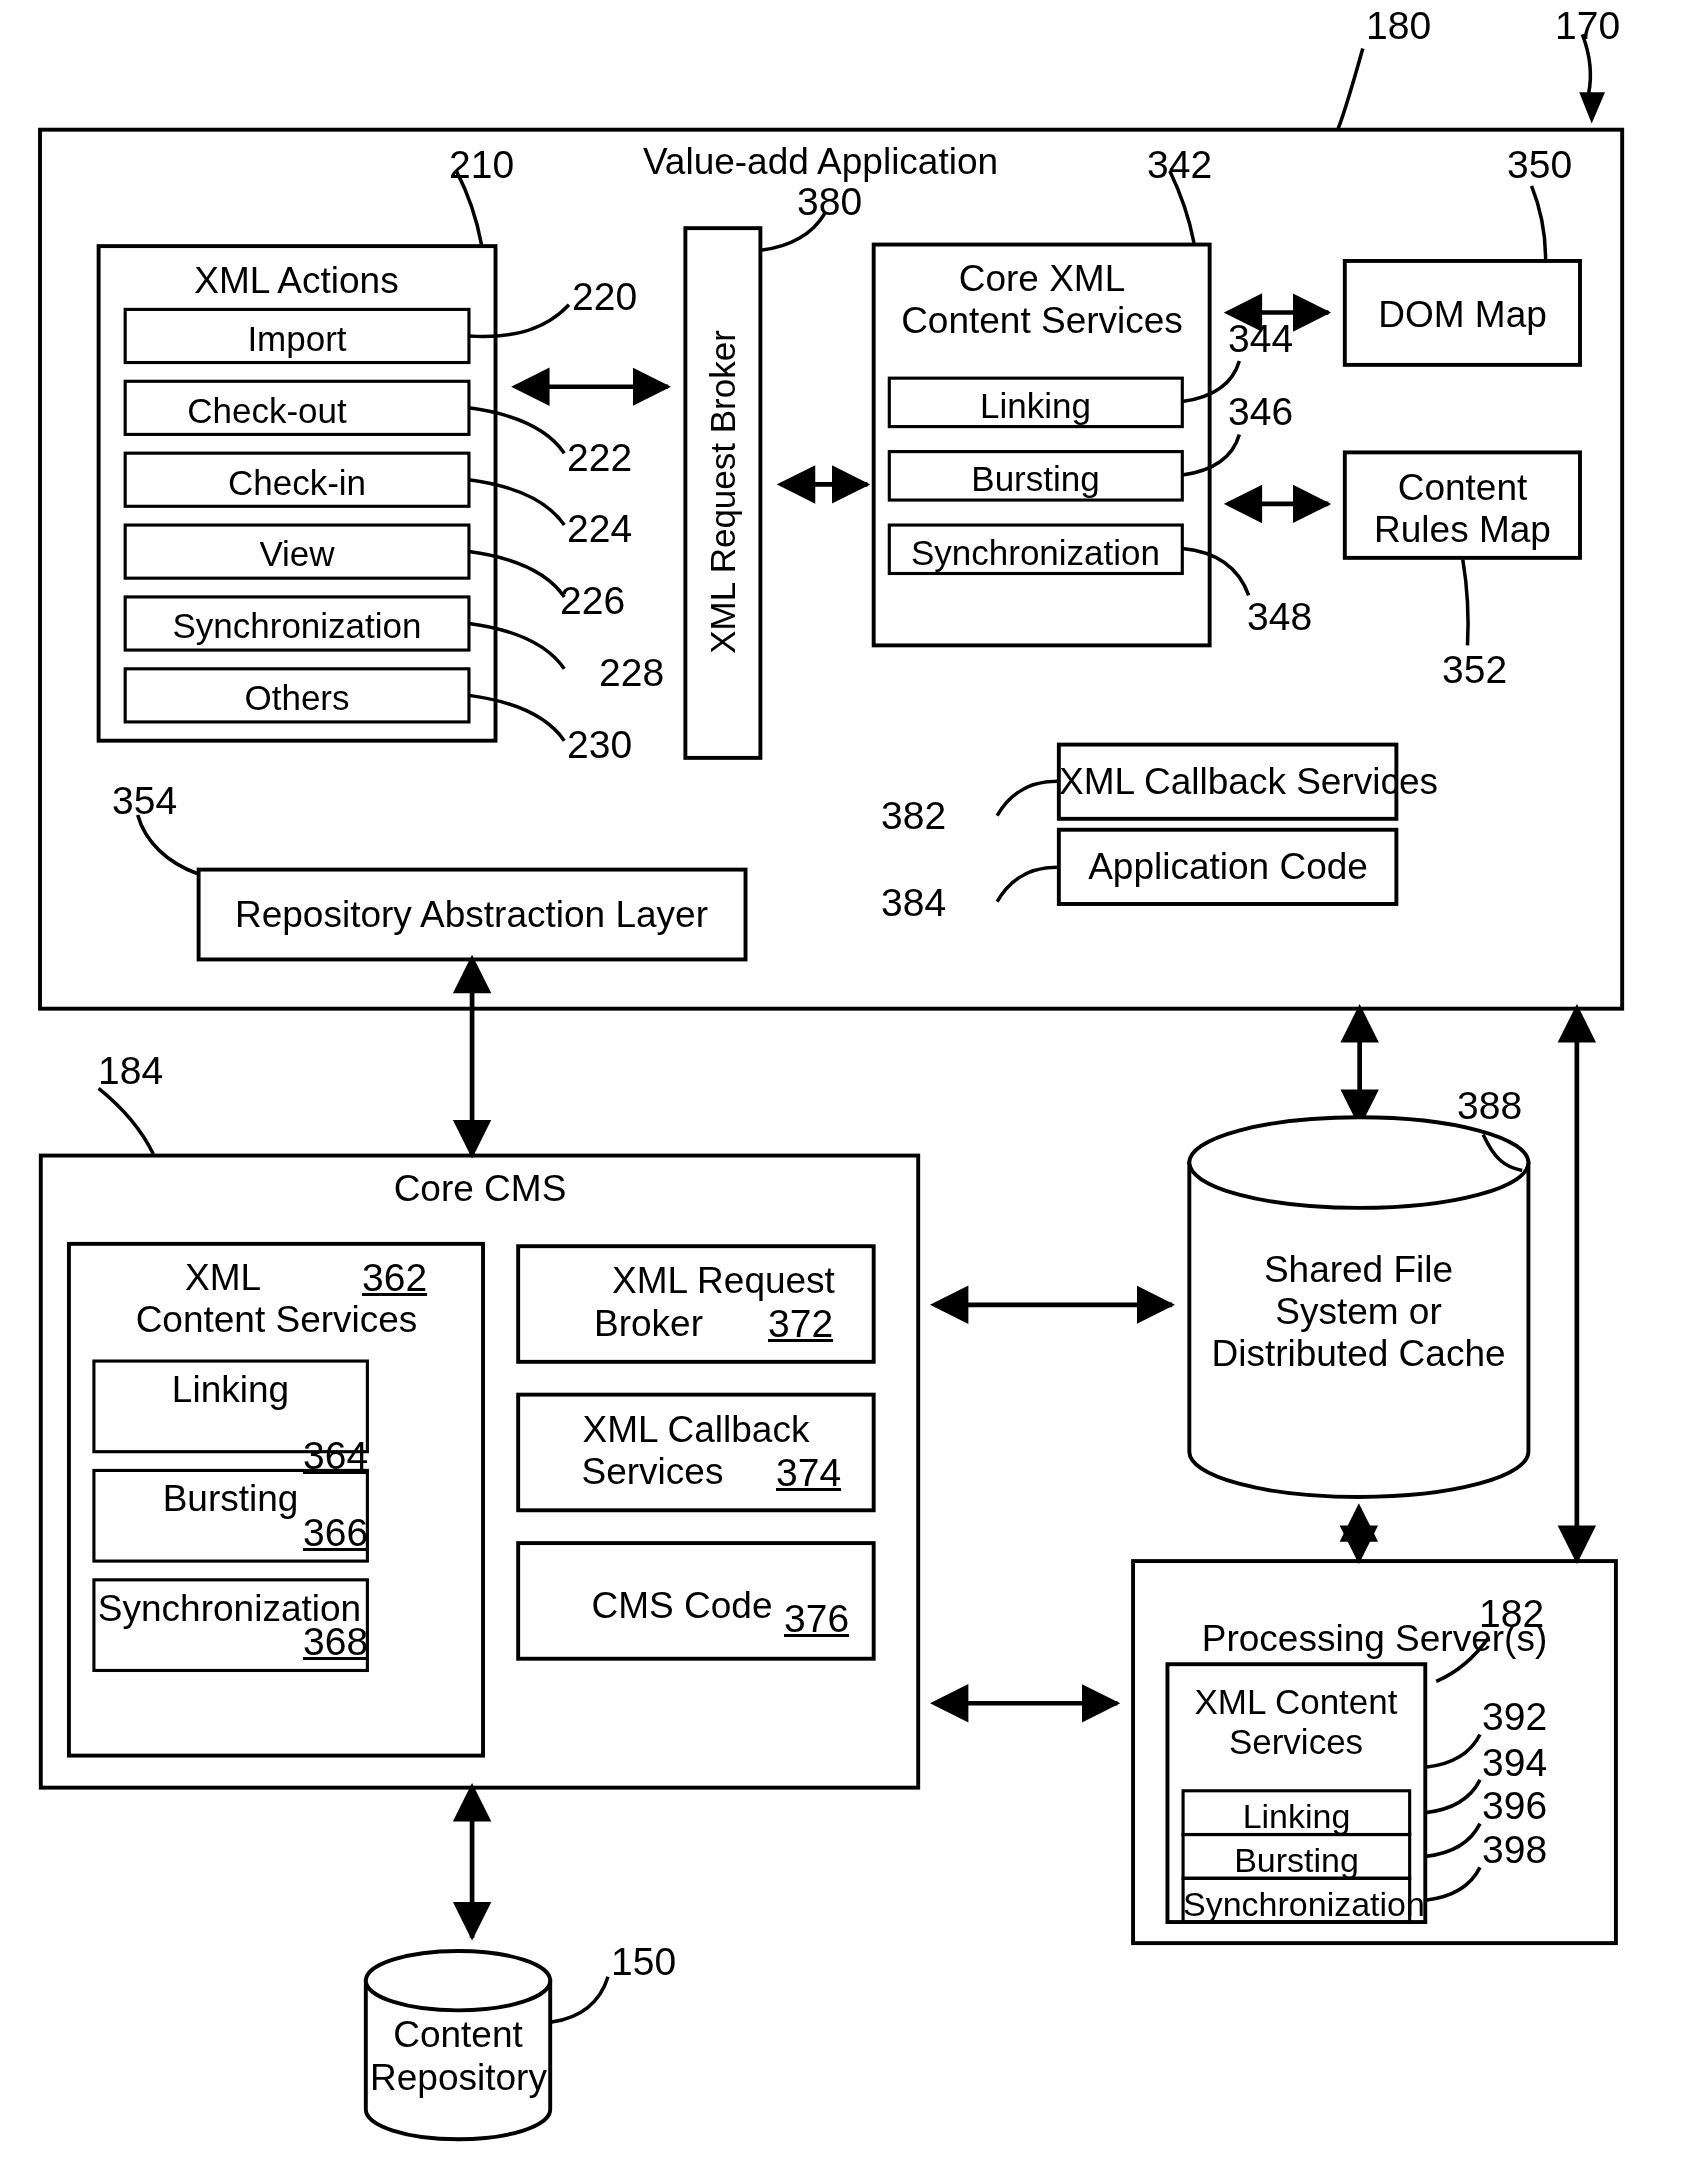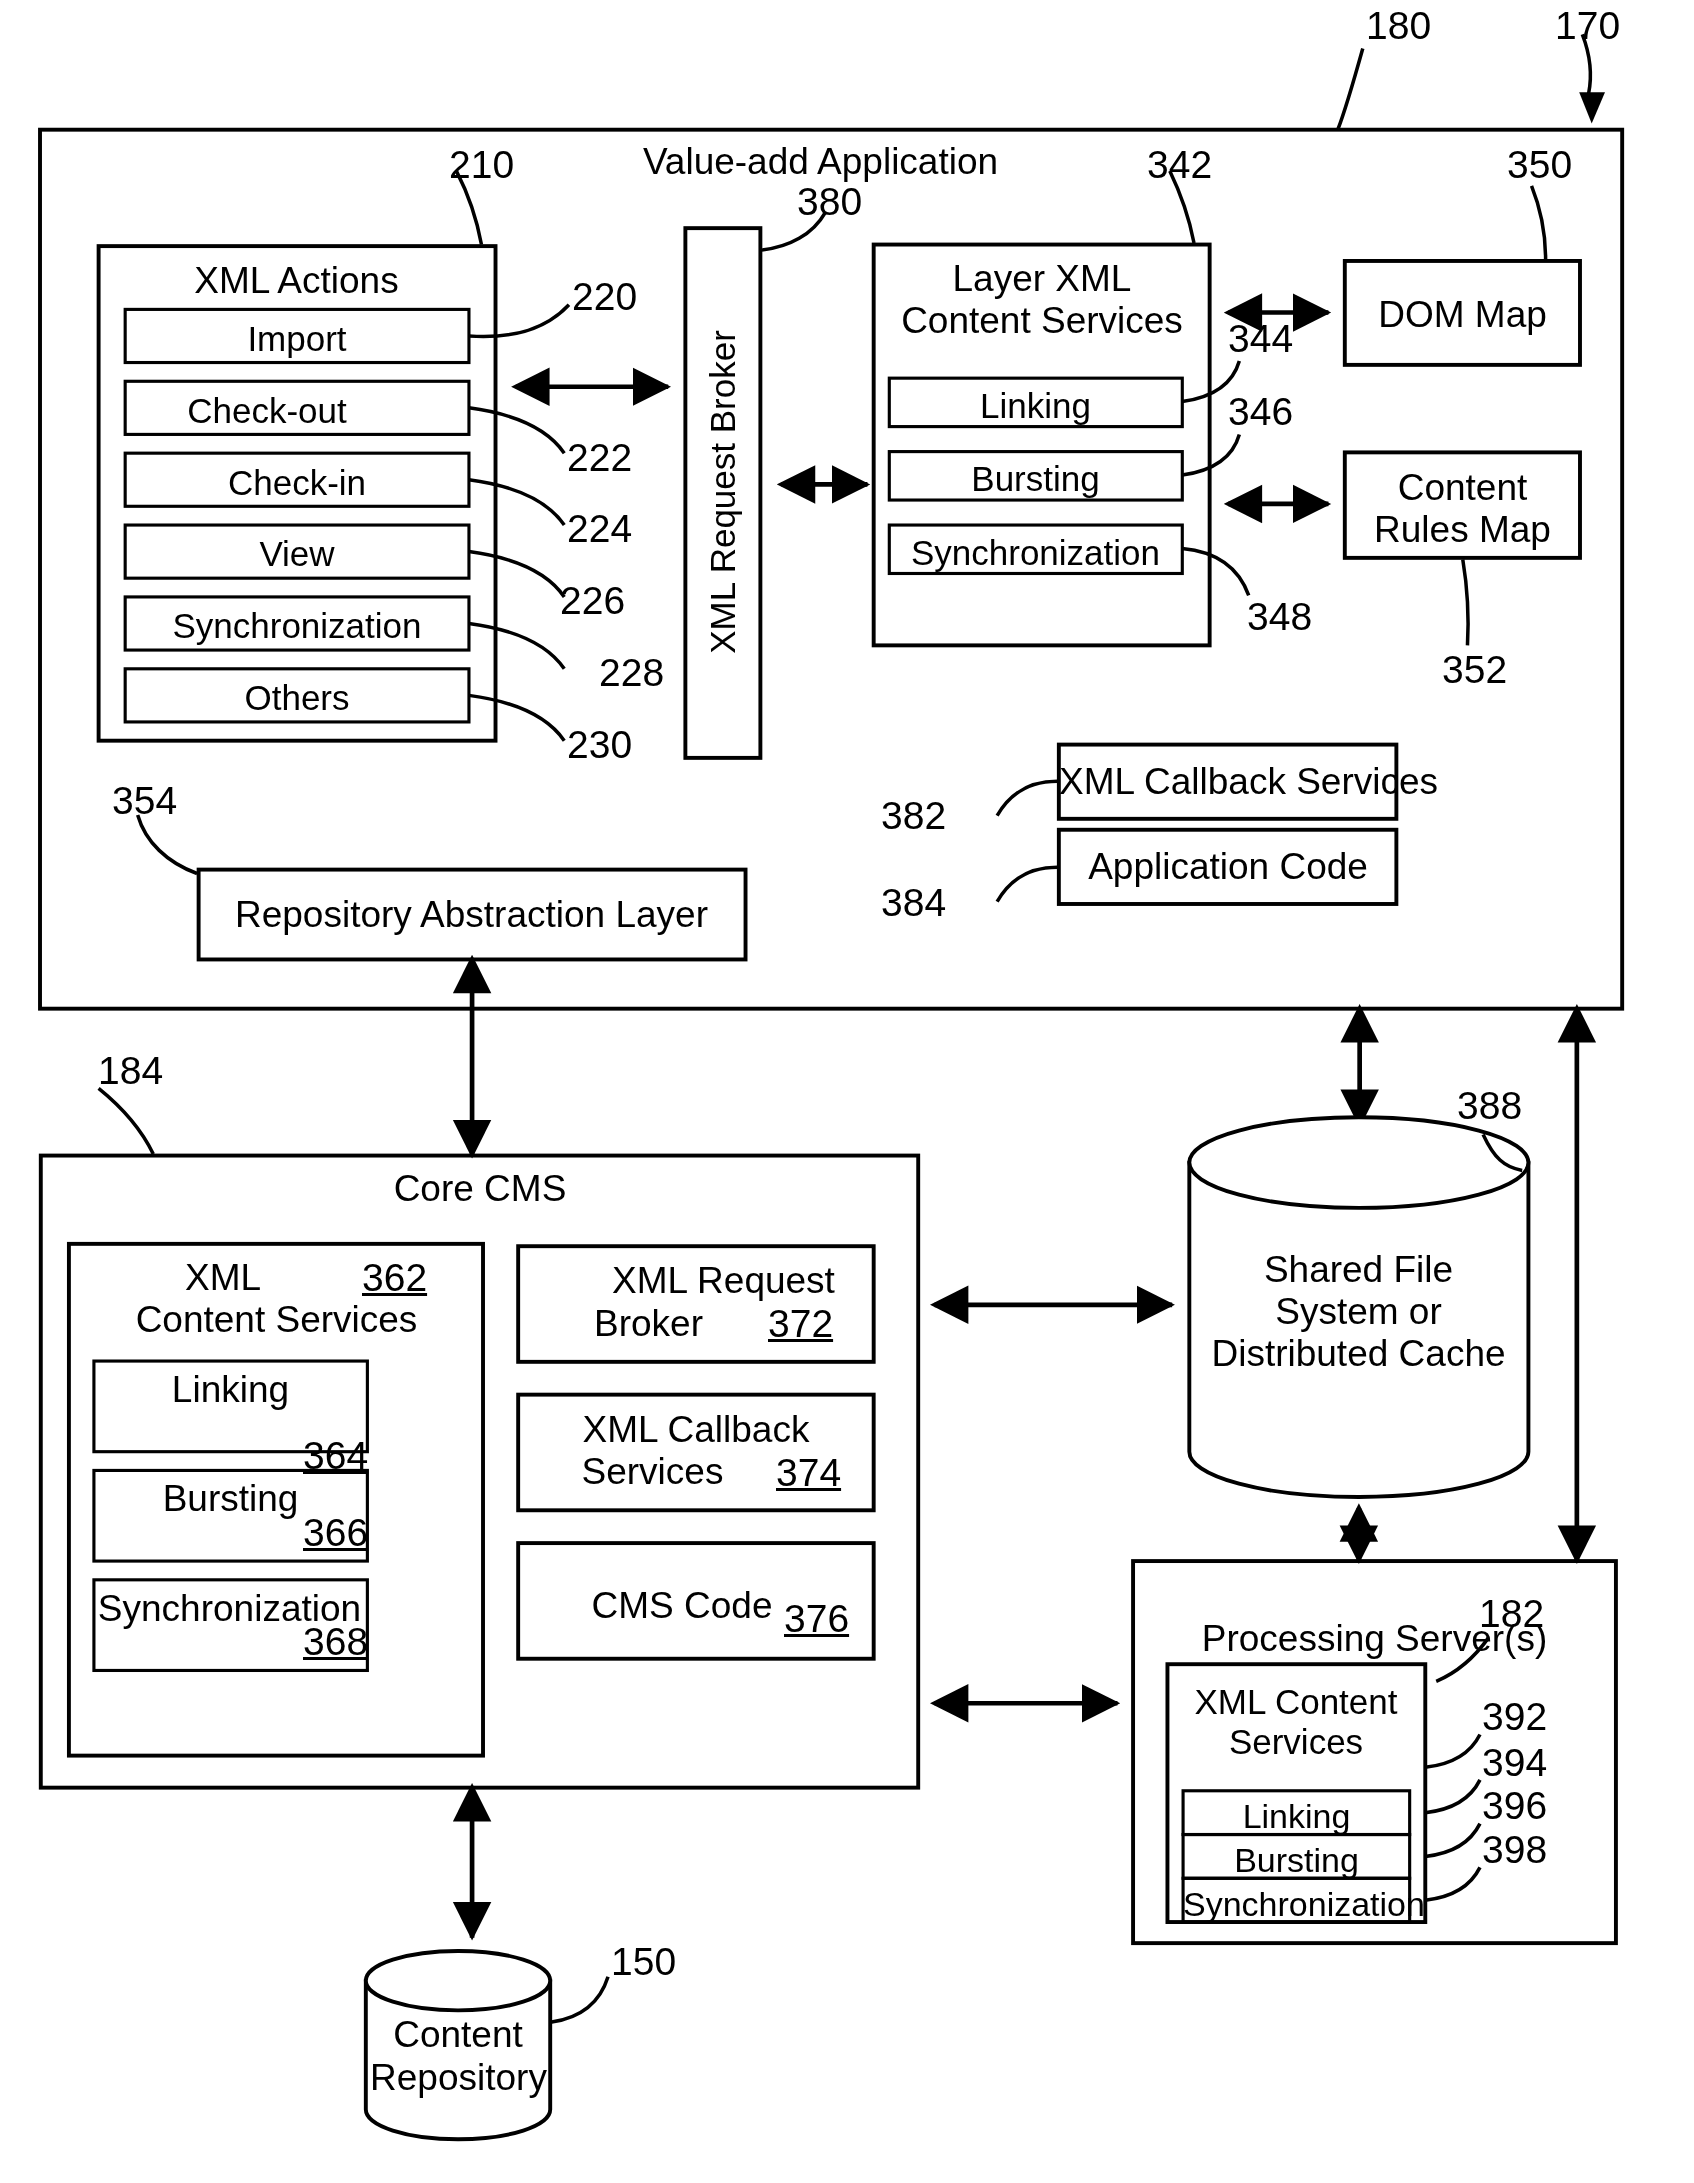--- a/index.html
+++ b/index.html
@@ -196,21 +196,21 @@
   <div class="ref" style="left:567px; top:438px;">222</div>
   <div class="ref" style="left:567px; top:509px;">224</div>
   <div class="ref" style="left:560px; top:581px;">226</div>
   <div class="ref" style="left:567px; top:653px;margin-left:32px;">228</div>
   <div class="ref" style="left:567px; top:725px;">230</div>
 
   <div class="lbl t44 vert" style="left:461px; top:472px; width:524px;">XML Request Broker</div>
   <div class="ref" style="left:797px; top:182px;">380</div>
 
   <div class="ref" style="left:1147px; top:145px;">342</div>
-  <div class="lbl t46" style="left:874px; top:258px; width:336px;">Layer XML</div>
+  <div class="lbl t46" style="left:874px; top:258px; width:336px;">Core XML</div>
   <div class="lbl t46" style="left:874px; top:300px; width:336px;">Content Services</div>
 
   <div class="lbl t44" style="left:889px; top:386px; width:293px;">Linking</div>
   <div class="lbl t44" style="left:889px; top:459px; width:293px;">Bursting</div>
   <div class="lbl t44" style="left:889px; top:533px; width:293px;">Synchronization</div>
 
   <div class="ref" style="left:1228px; top:319px;">344</div>
   <div class="ref" style="left:1228px; top:392px;">346</div>
   <div class="ref" style="left:1247px; top:597px;">348</div>
 

